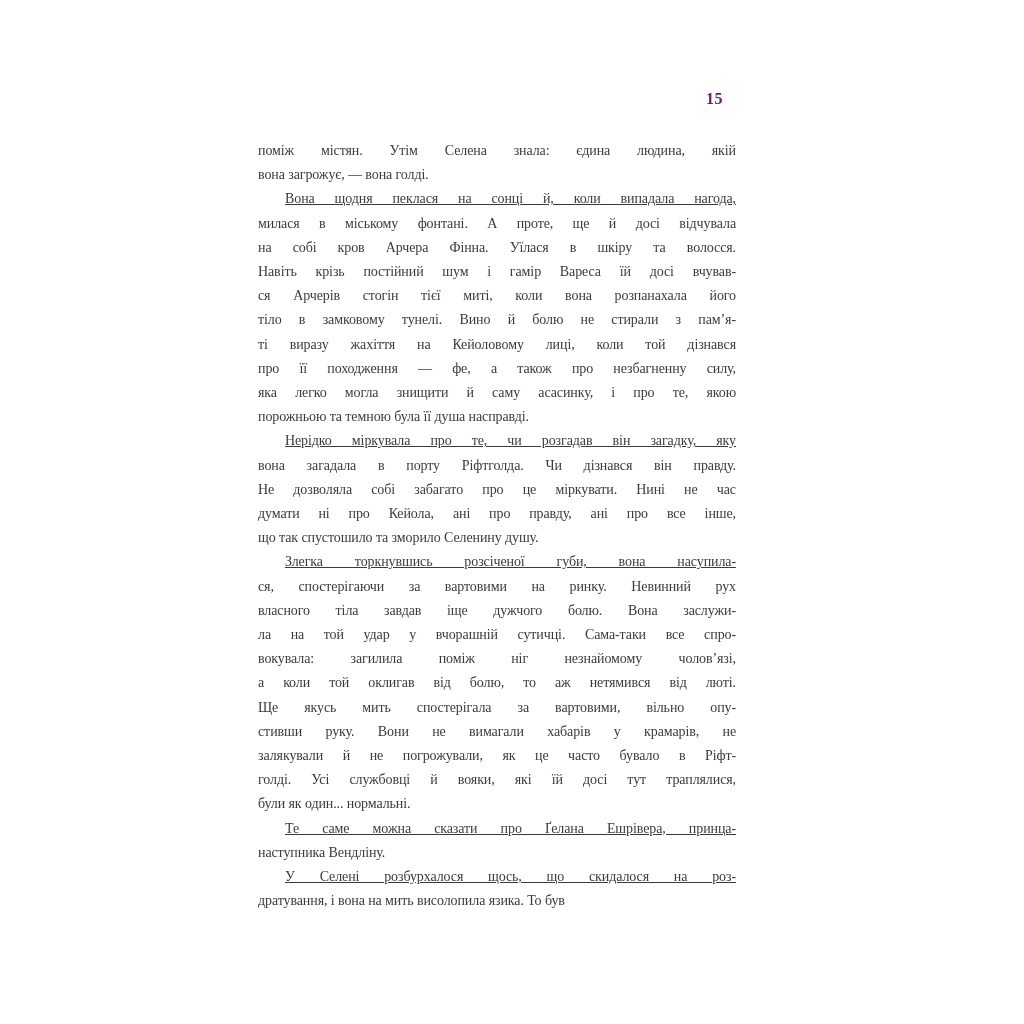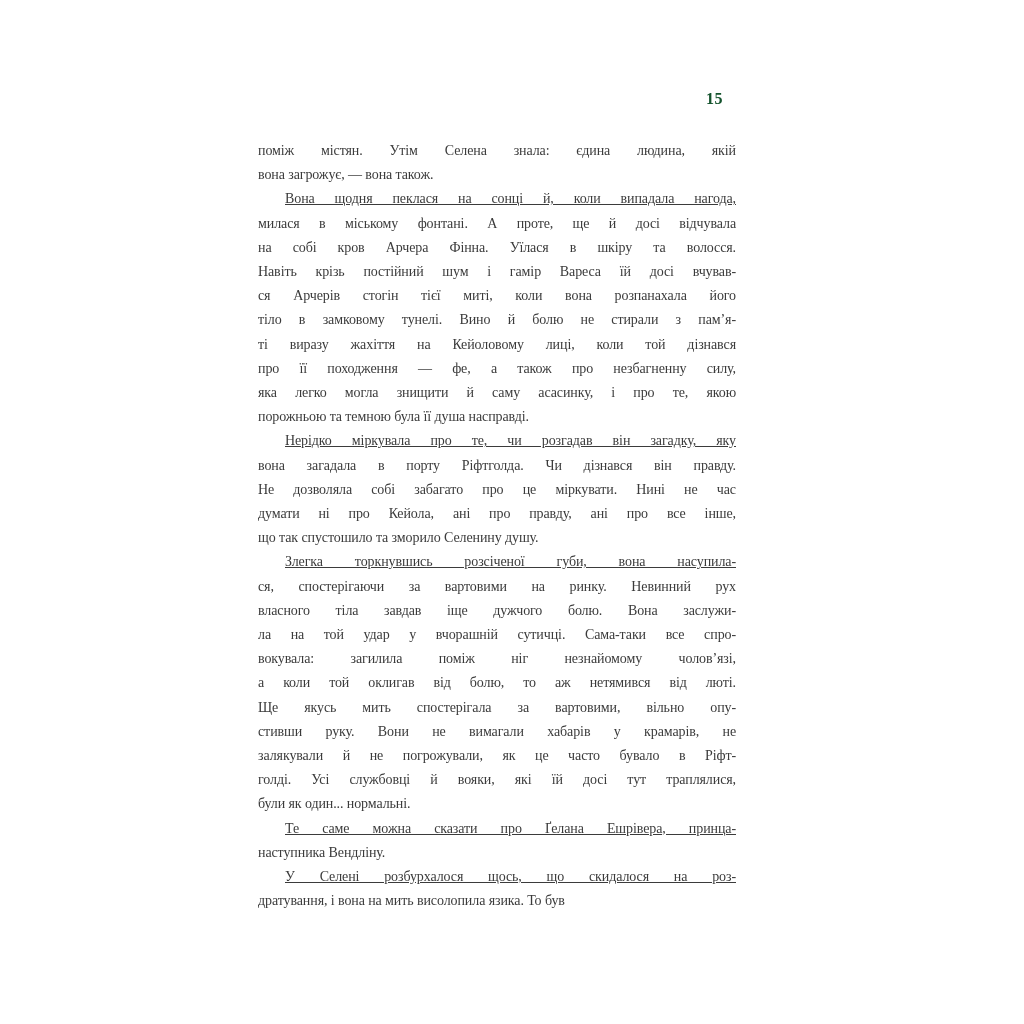--- a/index.html
+++ b/index.html
@@ -18,21 +18,21 @@
   .folio {
     position: absolute;
     top: 90px;
     left: 258px;
     width: 478px;
     box-sizing: border-box;
     padding-right: 13px;
     text-align: right;
     font-size: 16px;
     font-weight: bold;
-    color: #14532d;
+    color: #701a75;
     letter-spacing: 0.5px;
   }
   .text-block {
     position: absolute;
     top: 139px;
     left: 258px;
     width: 478px;
     font-size: 14px;
     line-height: 24.2px;
     color: #3b3b3b;
@@ -50,21 +50,21 @@
     text-decoration: underline;
   }
 </style>
 </head>
 <body>
 
 <div class="page">
   <div class="folio">15</div>
   <div class="text-block">
       <div class="line">поміж містян. Утім Селена знала: єдина людина, якій</div>
-      <div class="line last">вона загрожує, — вона також.</div>
+      <div class="line last">вона загрожує, — вона голді.</div>
       <div class="line indent">Вона щодня пеклася на сонці й, коли випадала нагода,</div>
       <div class="line">милася в міському фонтані. А проте, ще й досі відчувала</div>
       <div class="line">на собі кров Арчера Фінна. Уїлася в шкіру та волосся.</div>
       <div class="line">Навіть крізь постійний шум і гамір Вареса їй досі вчував-</div>
       <div class="line">ся Арчерів стогін тієї миті, коли вона розпанахала його</div>
       <div class="line">тіло в замковому тунелі. Вино й болю не стирали з пам’я-</div>
       <div class="line">ті виразу жахіття на Кейоловому лиці, коли той дізнався</div>
       <div class="line">про її походження — фе, а також про незбагненну силу,</div>
       <div class="line">яка легко могла знищити й саму асасинку, і про те, якою</div>
       <div class="line last">порожньою та темною була її душа насправді.</div>

